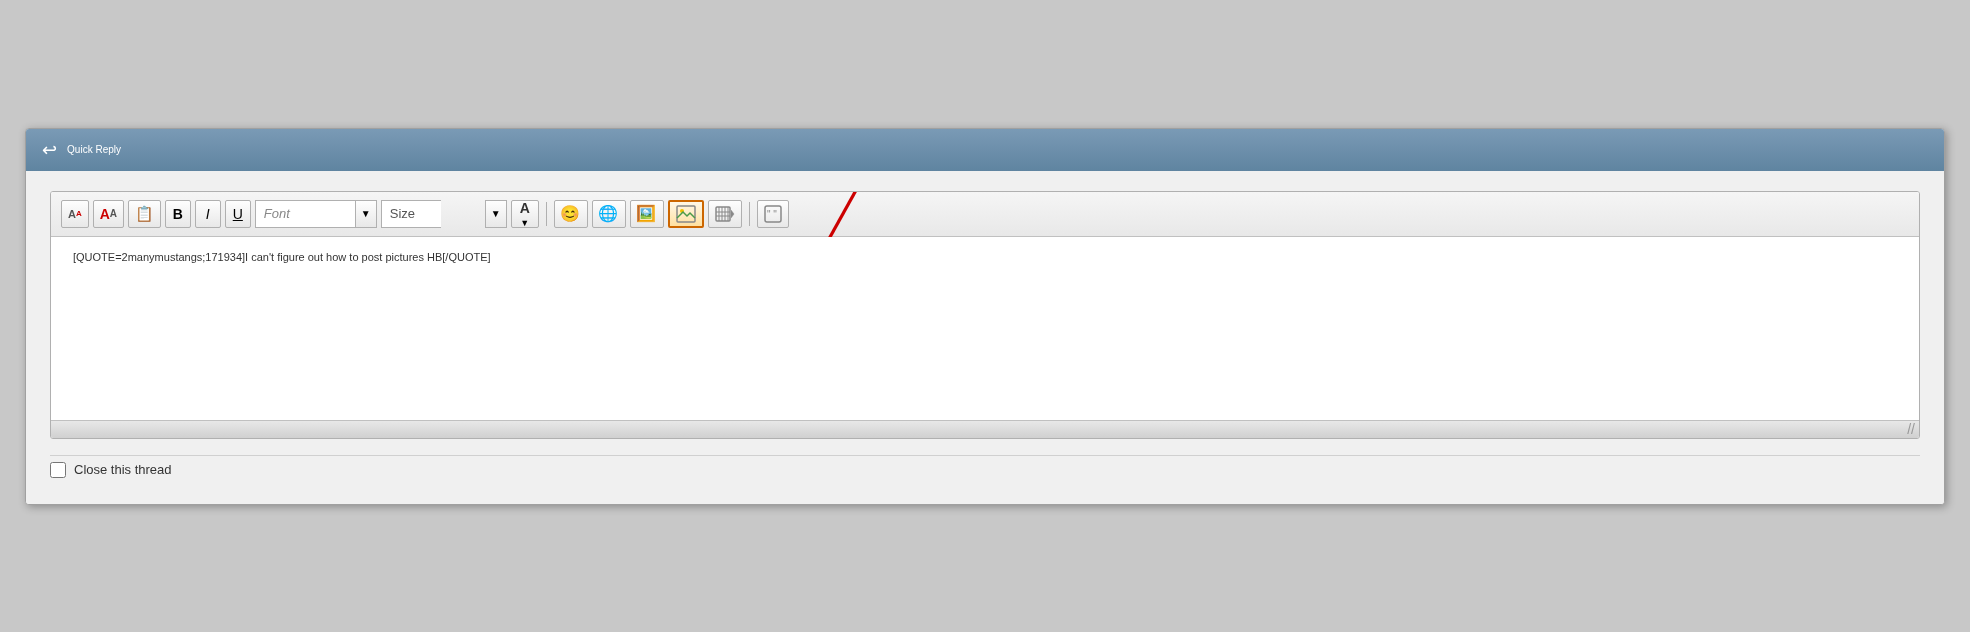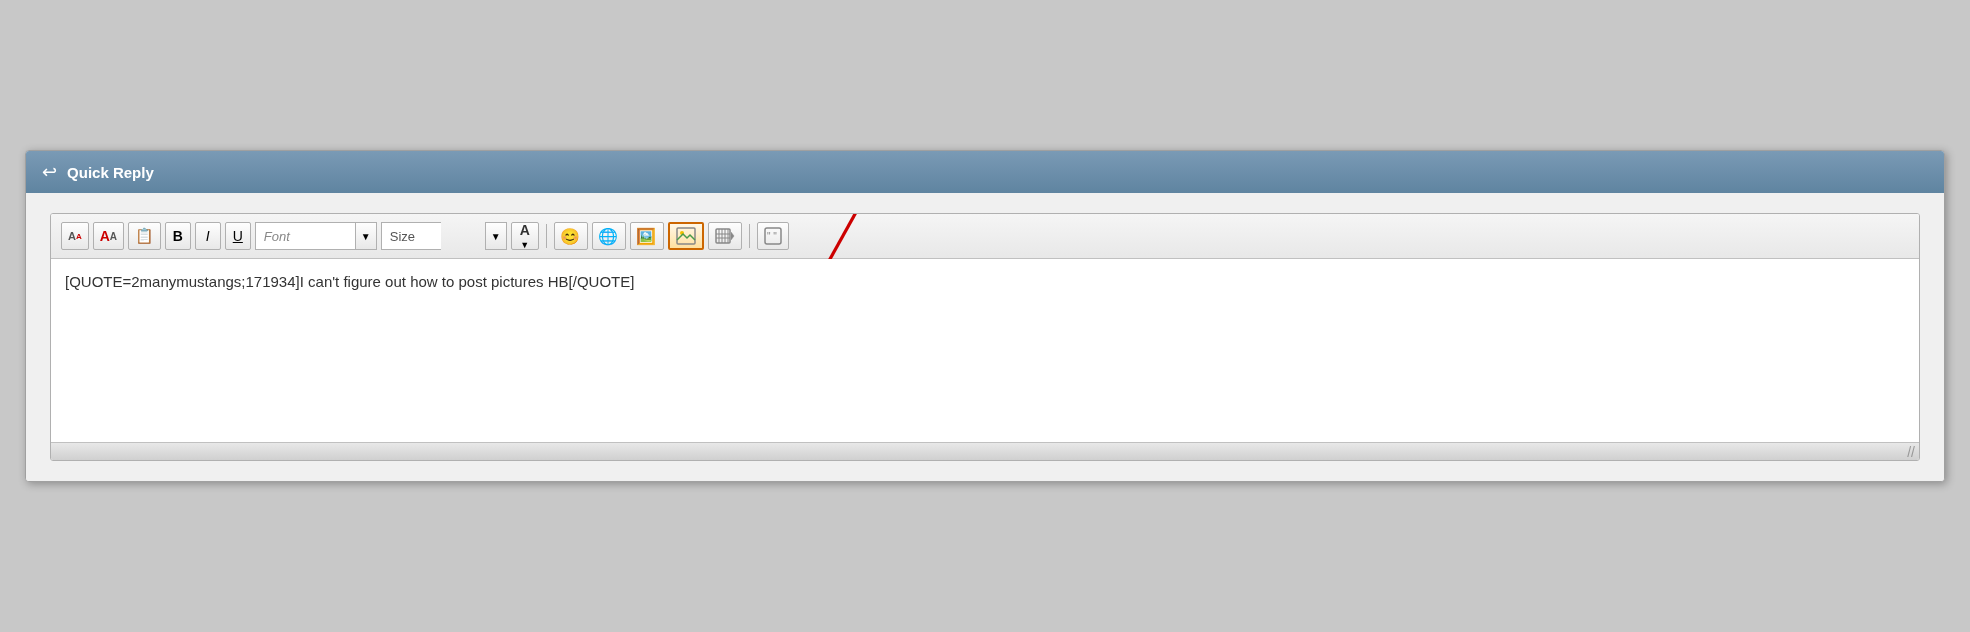--- a/index.html
+++ b/index.html
@@ -32,22 +32,22 @@
     }
 
     .titlebar-icon {
       color: #fff;
       font-size: 18px;
       cursor: pointer;
     }
 
     .titlebar-title {
       color: #fff;
-      font-size: 15px;
-      font-weight: bold;
+      font-size: 10px;
+      font-weight: normal;
     }
 
     .dialog-body {
       background: #f0f0f0;
       padding: 20px 24px;
     }
 
     .editor-container {
       background: #fff;
       border: 1px solid #b0b0b0;
@@ -162,23 +162,23 @@
     }
 
     .text-area-wrapper {
       position: relative;
       min-height: 180px;
     }
 
     .editor-textarea {
       width: 100%;
       min-height: 180px;
-      padding: 12px 14px;
+      padding: 12px 22px;
       border: none;
-      font-size: 15px;
+      font-size: 11px;
       font-family: Arial, sans-serif;
       resize: none;
       outline: none;
       color: #333;
       line-height: 1.5;
     }
 
     .resize-bar {
       background: linear-gradient(to bottom, #e8e8e8, #d0d0d0);
       height: 18px;
@@ -370,15 +370,19 @@
       <div class="text-area-wrapper">
         <textarea class="editor-textarea" style="">[QUOTE=2manymustangs;171934]I can't figure out how to post pictures HB[/QUOTE]</textarea>
       </div>
 
       <div class="resize-bar">
         <span class="resize-icon">//</span>
       </div>
 
     </div>
 
+    <div class="close-thread-section">
+      <input type="checkbox" class="close-checkbox" style="">
+      <label class="close-label">Close this thread</label>
+    </div>
   </div>
 
 </div>
 
 </body></html>

